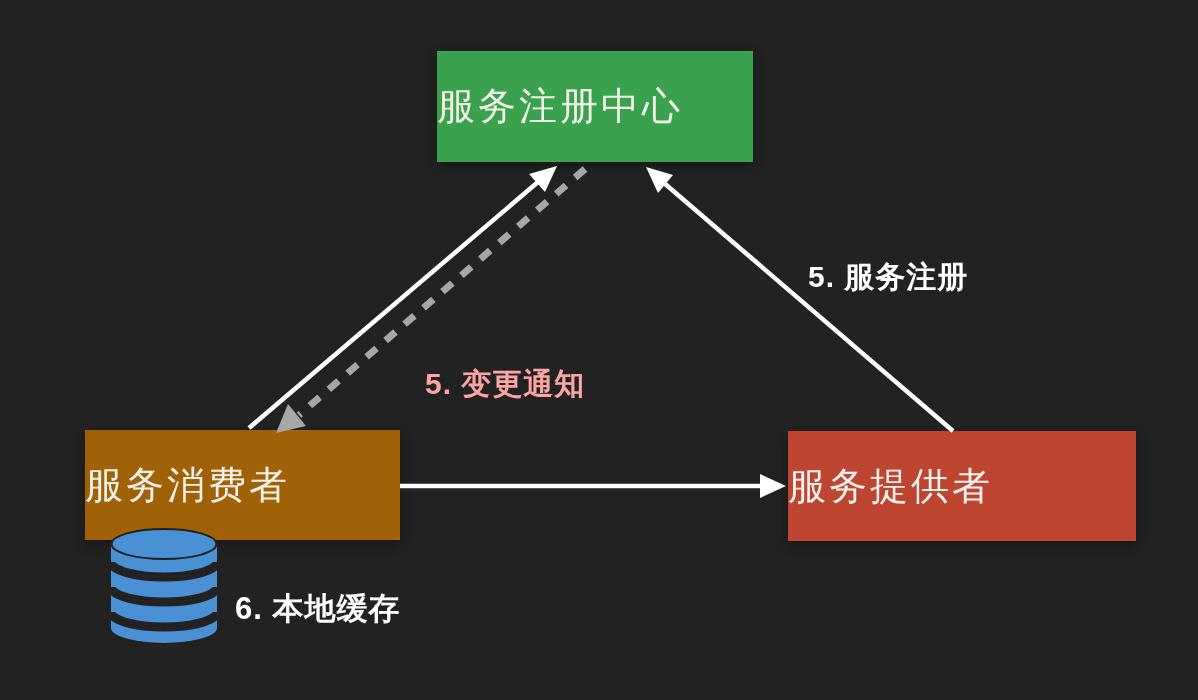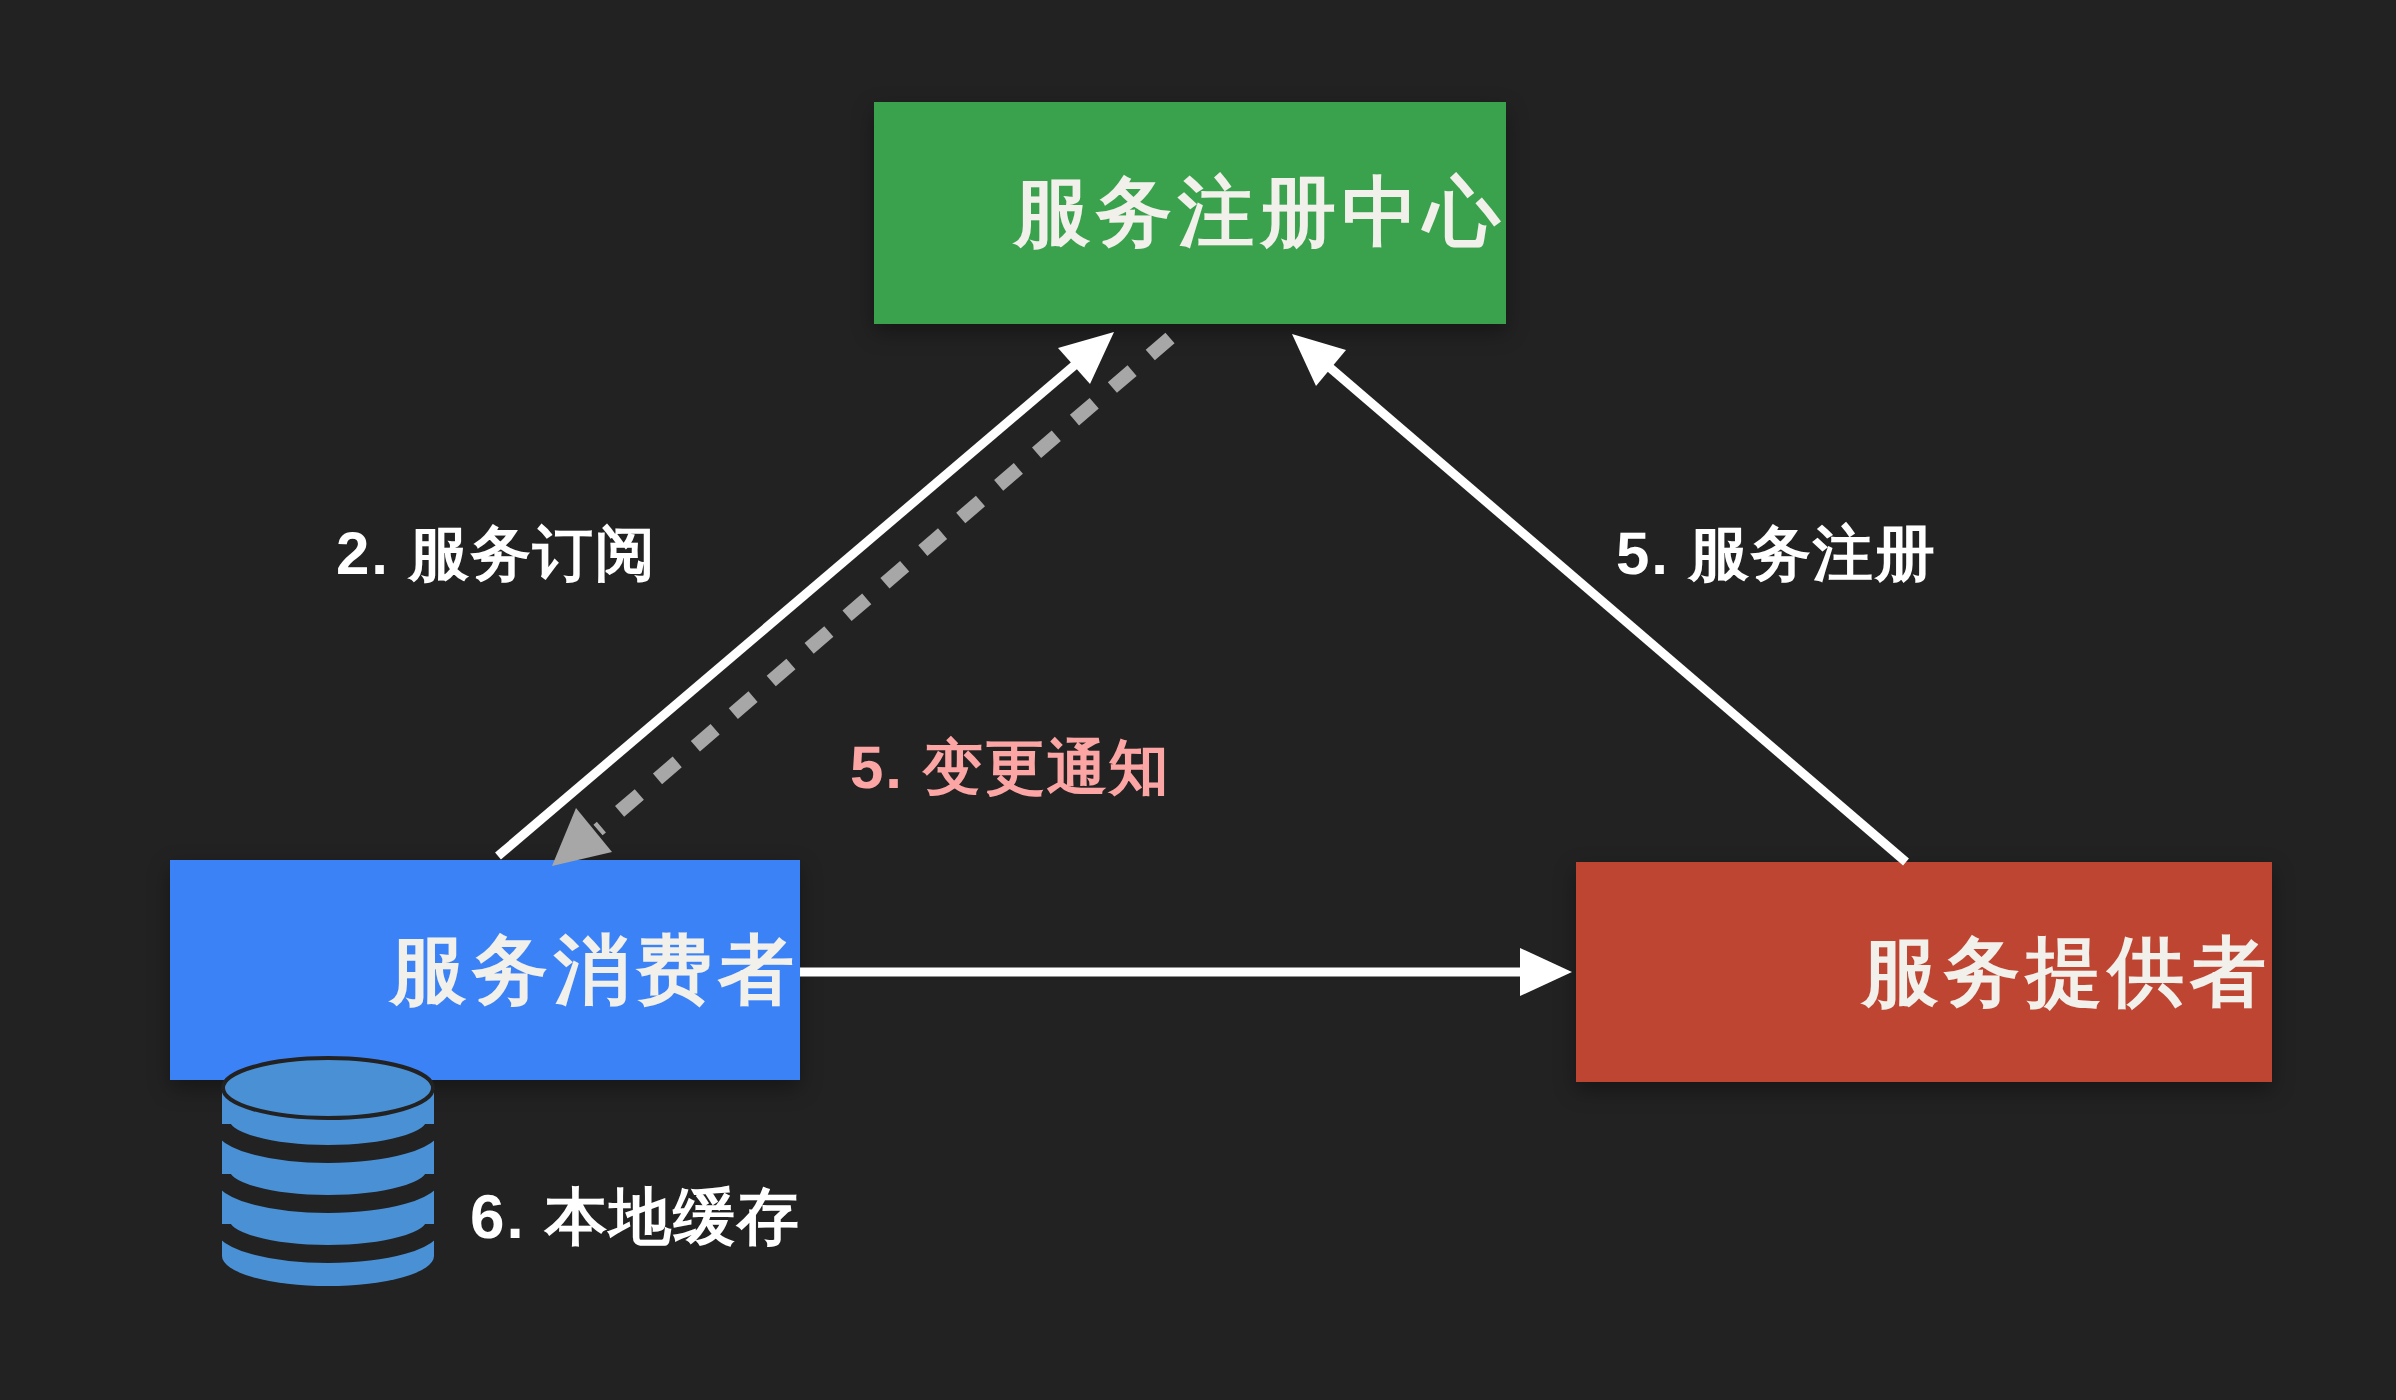--- a/index.html
+++ b/index.html
@@ -12,24 +12,24 @@
     width: 1198px;
     height: 700px;
     background: #222222;
     overflow: hidden;
     font-family: "Liberation Sans", "DejaVu Sans", sans-serif;
   }
   .node {
     position: absolute;
     display: flex;
     align-items: center;
-    justify-content: flex-end;
+    justify-content: flex-start;
     color: #f2f0ea;
     font-size: 38px;
-    font-weight: 700;
+    font-weight: 400;
     letter-spacing: 3px;
     box-shadow: 0 4px 10px rgba(0,0,0,0.35);
   }
   .node-registry { left: 437px; top: 51px;  width: 316px; height: 111px; }
   .node-consumer { left: 85px;  top: 430px; width: 315px; height: 110px; }
   .node-provider { left: 788px; top: 431px; width: 348px; height: 110px; }
   .edge-label {
     position: absolute;
     font-size: 30px;
     font-weight: 700;
@@ -58,21 +58,21 @@
 </style>
 </head>
 <body>
 
 <div id="canvas">
 
   <div class="node node-registry" style="background:#3aa24d">
     <span>服务注册中心</span>
   </div>
 
-  <div class="node node-consumer" style="background:#3b82f6">
+  <div class="node node-consumer" style="background:#a16207">
     <span>服务消费者</span>
   </div>
 
   <div class="node node-provider" style="background:#bf4533">
     <span>服务提供者</span>
   </div>
 
   <svg class="arrow-layer" viewBox="0 0 1198 700">
 
     <line x1="249" y1="428" x2="538" y2="182" stroke="#ffffff" stroke-width="4.5"></line>
@@ -81,21 +81,20 @@
     <line x1="953" y1="431" x2="664" y2="183" stroke="#ffffff" stroke-width="4.5"></line>
     <polygon points="646,167 673,175 658,193" fill="#ffffff"></polygon>
 
     <line x1="400" y1="486" x2="762" y2="486" stroke="#ffffff" stroke-width="4.5"></line>
     <polygon points="786,486 760,474 760,498" fill="#ffffff"></polygon>
 
     <line x1="585" y1="169" x2="299" y2="415" stroke="#a7a7a7" stroke-width="7" stroke-dasharray="13 12"></line>
     <polygon points="276,433 288,404 306,426" fill="#a7a7a7"></polygon>
   </svg>
 
-  <div class="edge-label edge-label-subscribe">2. 服务订阅</div>
   <div class="edge-label edge-label-register">5. 服务注册</div>
   <div class="edge-label edge-label-notify">5. 变更通知</div>
 
   <svg class="db-icon" viewBox="0 0 108 116">
     <path d="M1,16 L1,100 A53,15 0 0 0 107,100 L107,16 Z" fill="#4a90d5"></path>
     <ellipse cx="54" cy="16" rx="52.5" ry="15" fill="#4a90d5" stroke="#222222" stroke-width="2"></ellipse>
     <path d="M1,34 A53,15 0 0 0 107,34" fill="none" stroke="#222222" stroke-width="9"></path>
     <path d="M1,59 A53,15 0 0 0 107,59" fill="none" stroke="#222222" stroke-width="9"></path>
     <path d="M1,84 A53,15 0 0 0 107,84" fill="none" stroke="#222222" stroke-width="9"></path>
   </svg>

